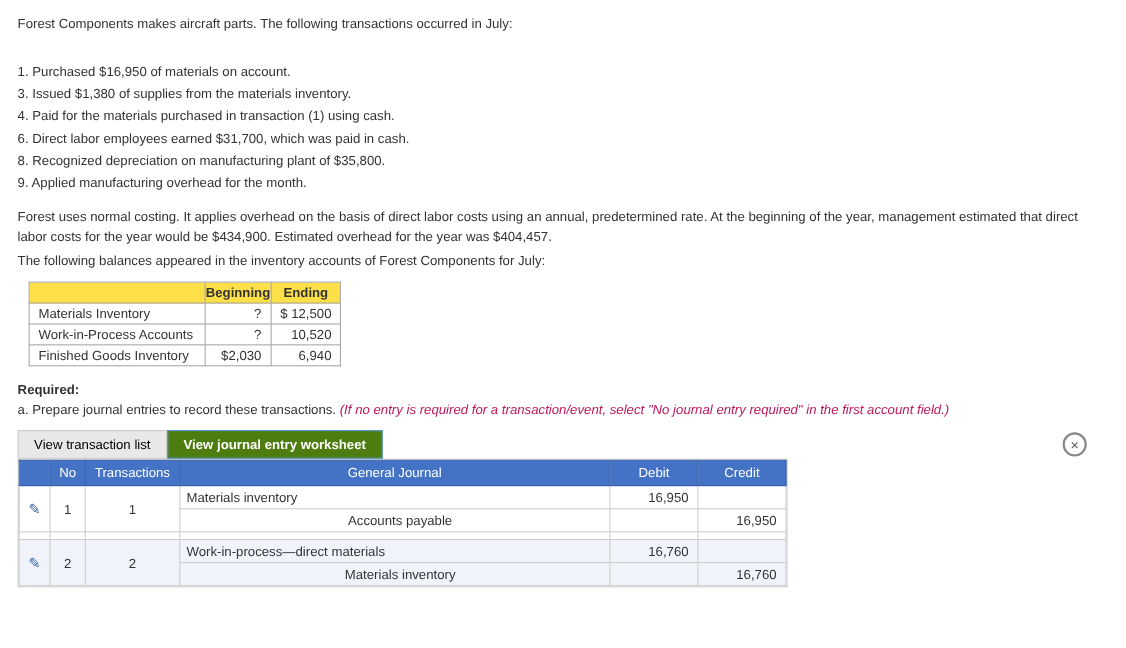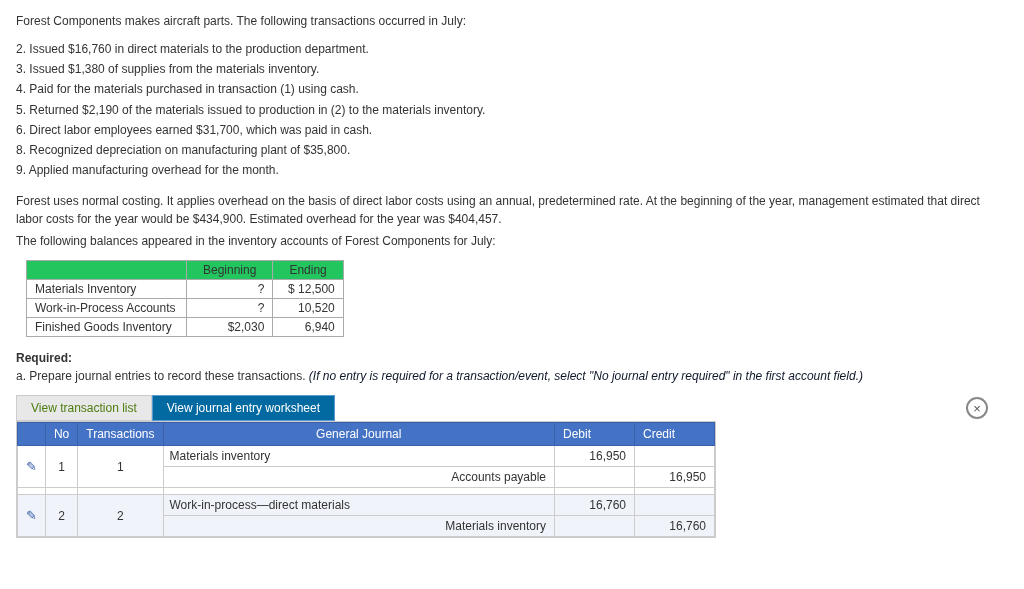--- a/index.html
+++ b/index.html
@@ -11,21 +11,21 @@
       width: 1024px;
       min-height: 589px;
       overflow: auto;
     }
     .page {
       padding: 12px 16px;
     }
     .intro-text {
       font-size: 12px;
       line-height: 1.5;
-      margin-bottom: 10px;
+      margin-bottom: 26px;
     }
     .numbered-list {
       font-size: 12px;
       line-height: 1.6;
       margin-bottom: 12px;
     }
     .numbered-list div {
       margin-bottom: 1px;
     }
     .context-text {
@@ -37,24 +37,24 @@
       margin-bottom: 14px;
       margin-left: 10px;
     }
     .inventory-table {
       border-collapse: collapse;
       font-size: 12px;
       min-width: 280px;
     }
     .inventory-table th {
       border: 1px solid #aaa;
-      padding: 2px 16px;
-      text-align: center;
-      background: #22c55e;
-      font-weight: normal;
+      padding: 2px 0;
+      text-align: center;
+      background: #fde047;
+      font-weight: bold;
     }
     .inventory-table td {
       border: 1px solid #aaa;
       padding: 2px 8px;
       text-align: right;
     }
     .inventory-table td.label-cell {
       text-align: left;
     }
     .required-section {
@@ -63,43 +63,44 @@
     .required-label {
       font-weight: bold;
       font-size: 12px;
     }
     .required-a {
       font-size: 12px;
       line-height: 1.5;
       margin-top: 2px;
     }
     .required-a .highlight {
-      color: #0f172a;
+      color: #be185d;
       font-style: italic;
     }
     .tabs-row {
       display: flex;
       align-items: center;
       gap: 0;
       margin-bottom: 0;
       margin-top: 10px;
     }
     .tab-btn {
       padding: 5px 14px;
       font-size: 12px;
       cursor: pointer;
       border: 1px solid #ccc;
       background: #e8e8e8;
-      color: #4d7c0f;
+      color: #000000;
       outline: none;
     }
     .tab-btn.active {
-      background: #0369a1;
+      background: #4d7c0f;
       color: #fff;
       border-color: #5b9bd5;
+      font-weight: bold;
     }
     .close-btn {
       margin-left: auto;
       width: 22px;
       height: 22px;
       border-radius: 50%;
       border: 2px solid #888;
       background: #fff;
       cursor: pointer;
       display: flex;
@@ -117,41 +118,41 @@
     .journal-table {
       border-collapse: collapse;
       width: 100%;
       font-size: 12px;
     }
     .journal-table th {
       background: #4472c4;
       color: #fff;
       border: 1px solid #3a60a9;
       padding: 4px 8px;
-      text-align: left;
+      text-align: center;
       font-weight: normal;
     }
     .journal-table th.general-journal {
       text-align: center;
     }
     .journal-table td {
       border: 1px solid #ccc;
       padding: 3px 8px;
       vertical-align: middle;
     }
     .journal-table td.no-col {
       text-align: center;
       width: 32px;
     }
     .journal-table td.trans-col {
       text-align: center;
       width: 40px;
     }
     .journal-table td.desc-col {
-      text-align: right;
+      text-align: center;
       padding-left: 18px;
     }
     .journal-table td.desc-main {
       text-align: left;
       padding-left: 6px;
     }
     .journal-table td.debit-col {
       text-align: right;
       width: 80px;
     }
@@ -173,24 +174,23 @@
   </style>
 </head>
 <body>
 
 <div class="page">
   <div class="intro-text">
     <span>Forest Components makes aircraft parts. The following transactions occurred in July:</span>
   </div>
 
   <div class="numbered-list">
-      <div>2. Issued $16,760 in direct materials to the production department.</div>
+  <div>1. Purchased $16,950 of materials on account.</div>
       <div>3. Issued $1,380 of supplies from the materials inventory.</div>
       <div>4. Paid for the materials purchased in transaction (1) using cash.</div>
-      <div>5. Returned $2,190 of the materials issued to production in (2) to the materials inventory.</div>
       <div>6. Direct labor employees earned $31,700, which was paid in cash.</div>
       <div>8. Recognized depreciation on manufacturing plant of $35,800.</div>
       <div>9. Applied manufacturing overhead for the month.</div>
     </div>
 
   <div class="context-text">
   <p style="margin-bottom: 4px;">Forest uses normal costing. It applies overhead on the basis of direct labor costs using an annual, predetermined rate. At the beginning of the year, management estimated that direct labor costs for the year would be $434,900. Estimated overhead for the year was $404,457.</p>
       <p>The following balances appeared in the inventory accounts of Forest Components for July:</p>
     </div>
 

